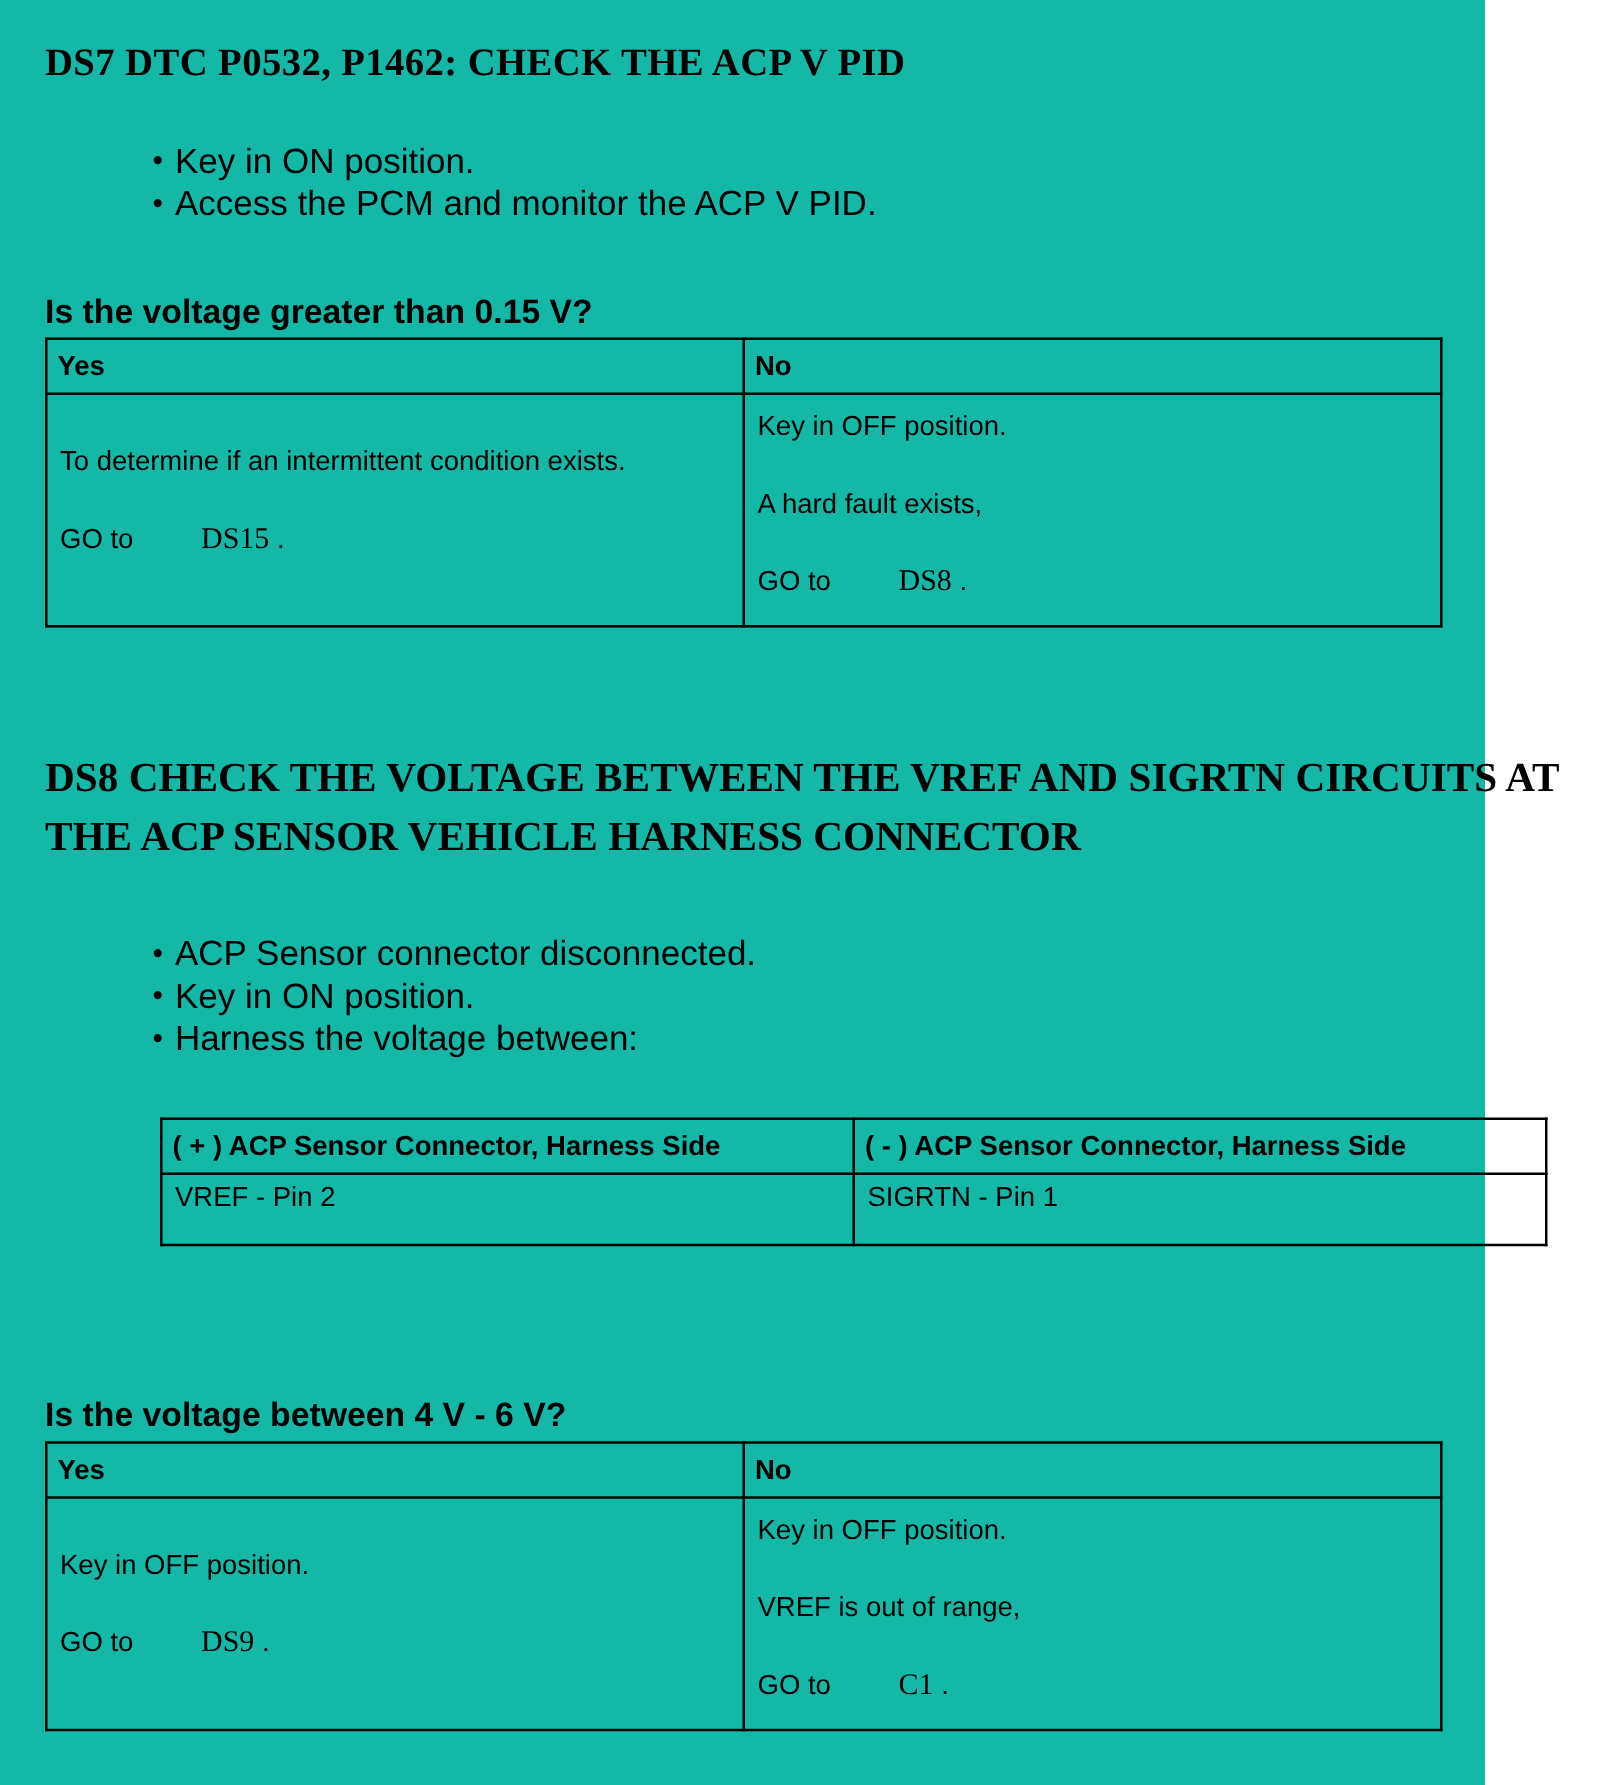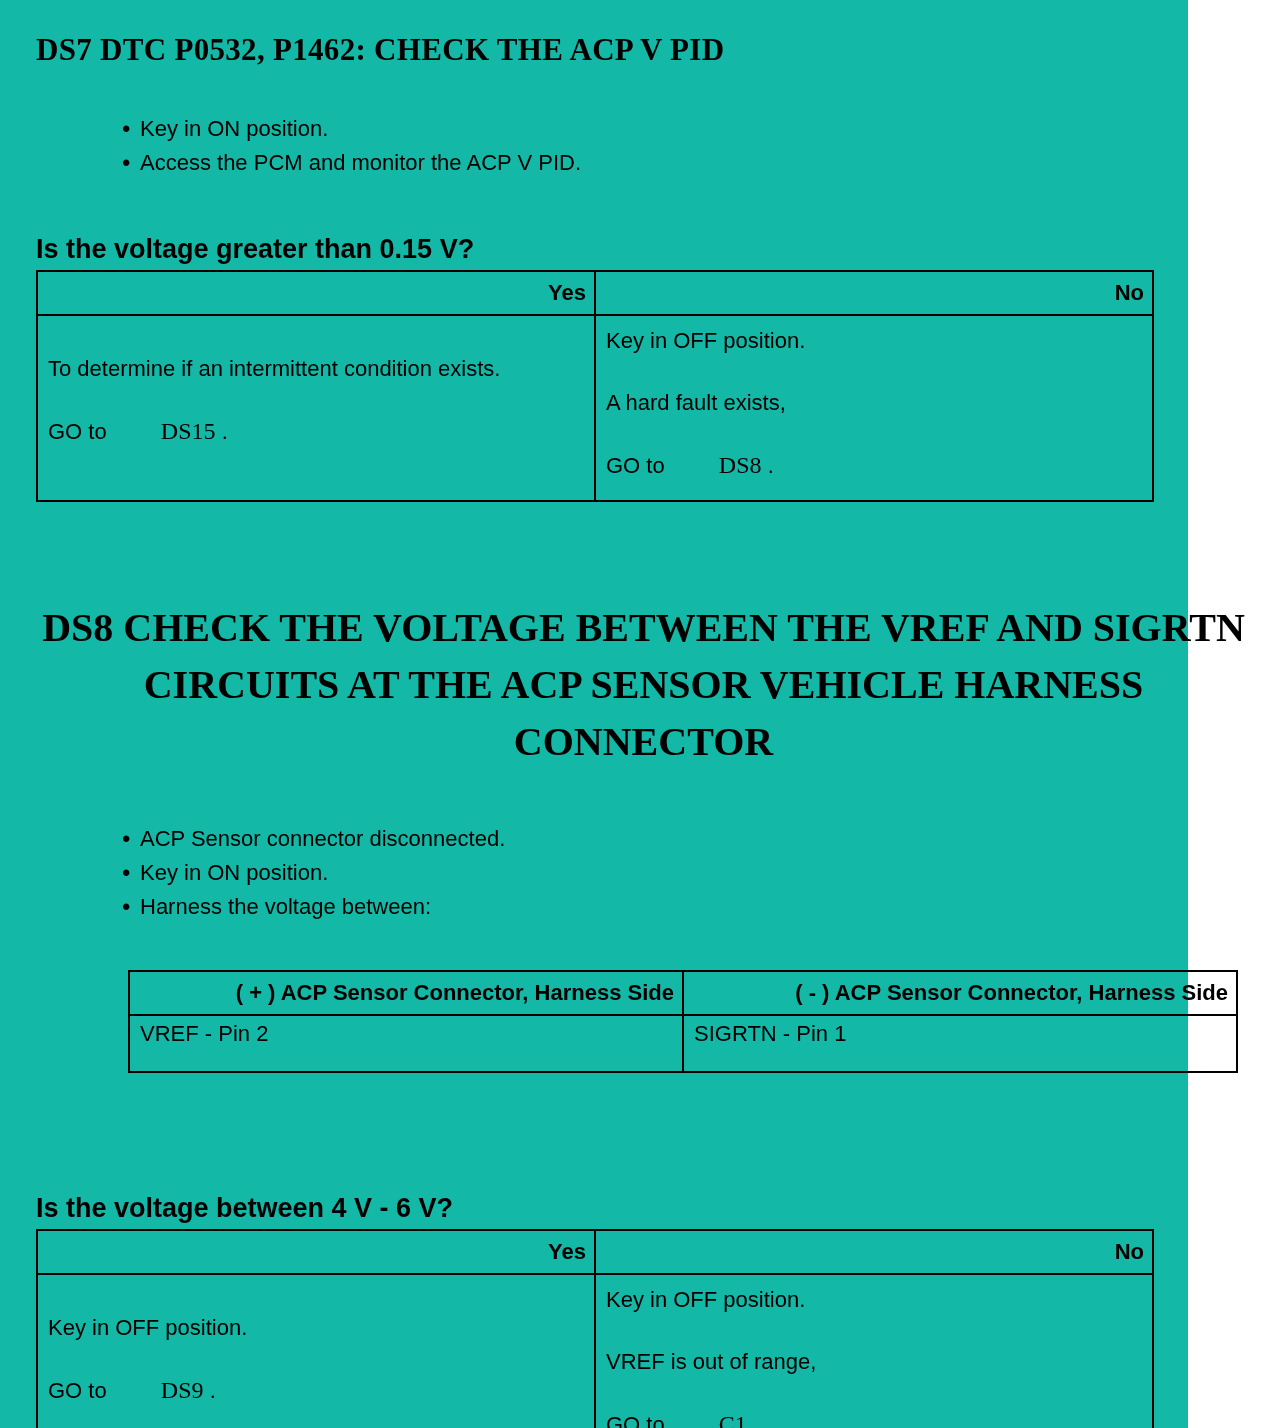--- a/index.html
+++ b/index.html
@@ -21,34 +21,33 @@
     font-family: "Liberation Serif", serif;
     font-weight: 700;
     color: #000000;
   }
   .title1 {
     font-size: 31px;
     letter-spacing: 0.3px;
     margin: 6px 0 0 0;
   }
   .title2 {
-    font-size: 40px;
+    font-size: 33px;
     line-height: 1.42;
     width: 1215px;
     margin: 98px 0 16px 0;
-    text-align: center;
   }
 
   
   .bullets { margin: 44px 0 0 86px; }
   .bullets2 { margin: 52px 0 12px 86px; }
   .bullet-row {
     display: flex;
     align-items: center;
-    font-size: 22px;
+    font-size: 28px;
     line-height: 34px;
   }
   .bullet-row::before {
     content: "\2022";
     font-size: 24px;
     width: 18px;
     flex: 0 0 18px;
     line-height: 34px;
   }
 
@@ -67,21 +66,21 @@
     table-layout: fixed;
   }
   table.grid th,
   table.grid td {
     border: 2px solid #000000;
     font-size: 22px;
     font-family: "Liberation Sans", sans-serif;
   }
   table.grid th {
     font-weight: 700;
-    text-align: right;
+    text-align: left;
     padding: 7px 8px;
     line-height: 28px;
   }
   table.grid td {
     vertical-align: top;
     text-align: left;
     padding: 10px 12px 8px 10px;
   }
   table.yn td { width: 50%; height: 186px; }
   td p { margin: 0 0 32px 0; line-height: 30px; }

